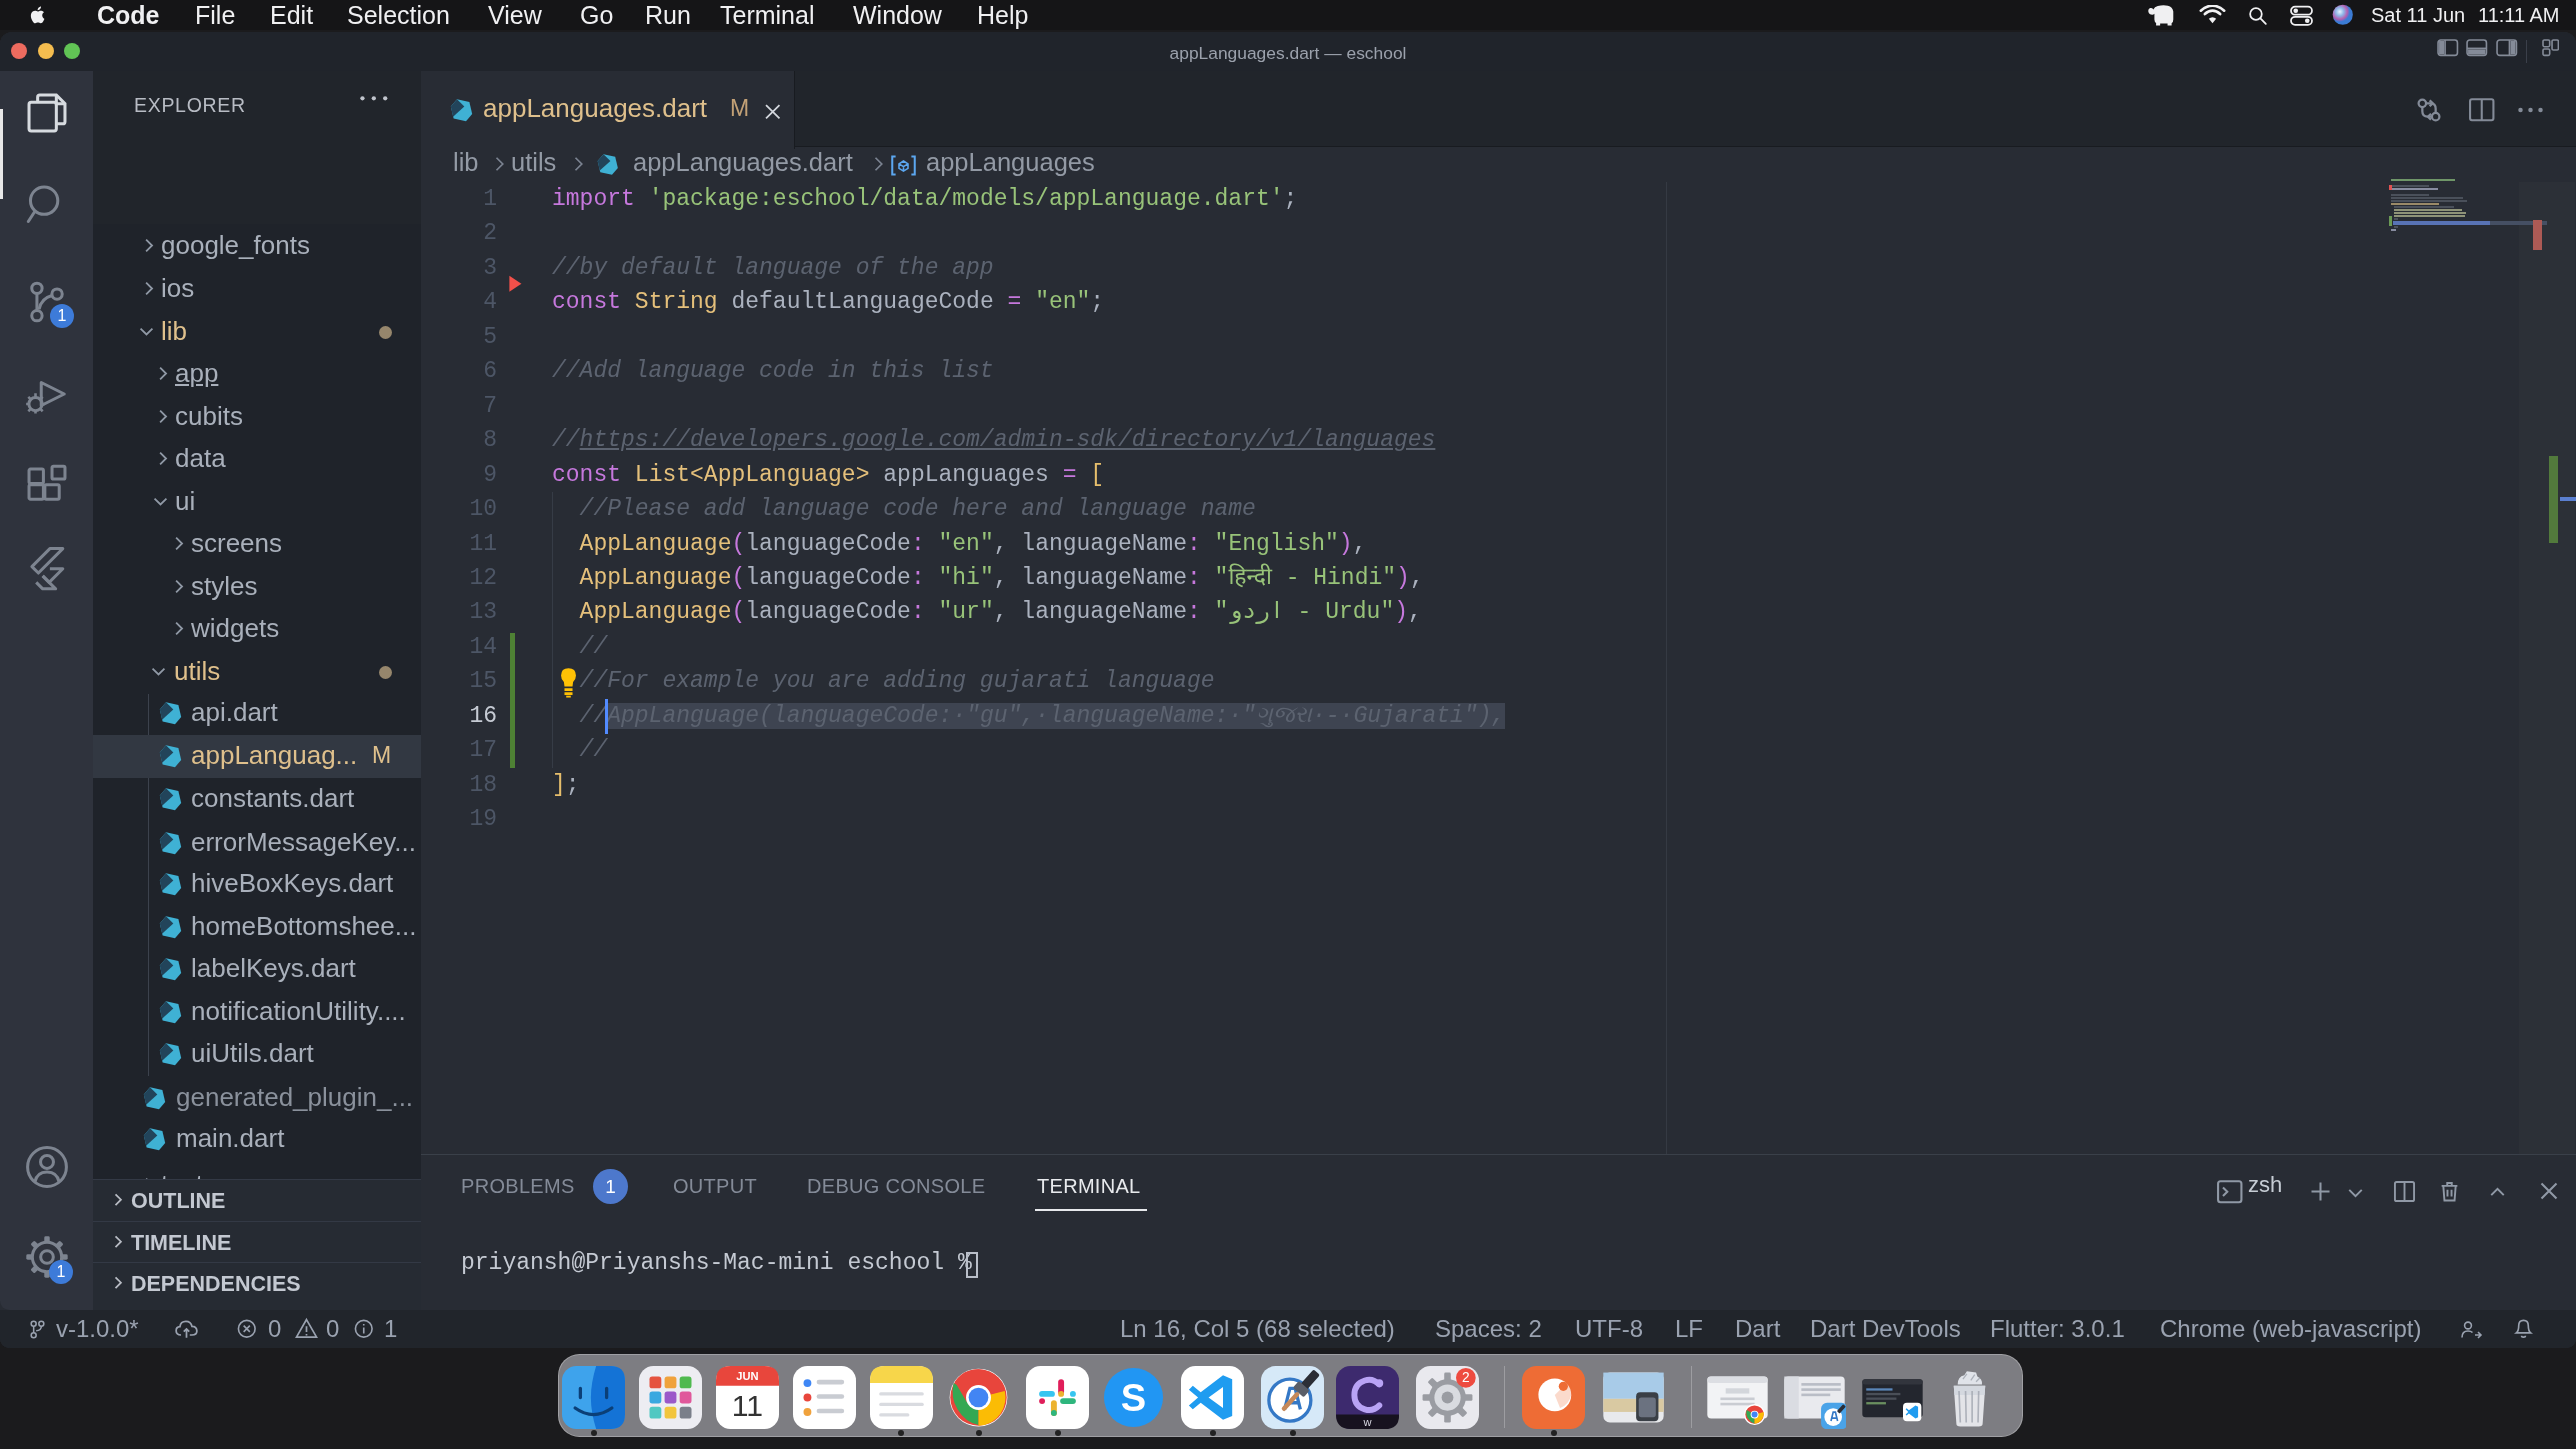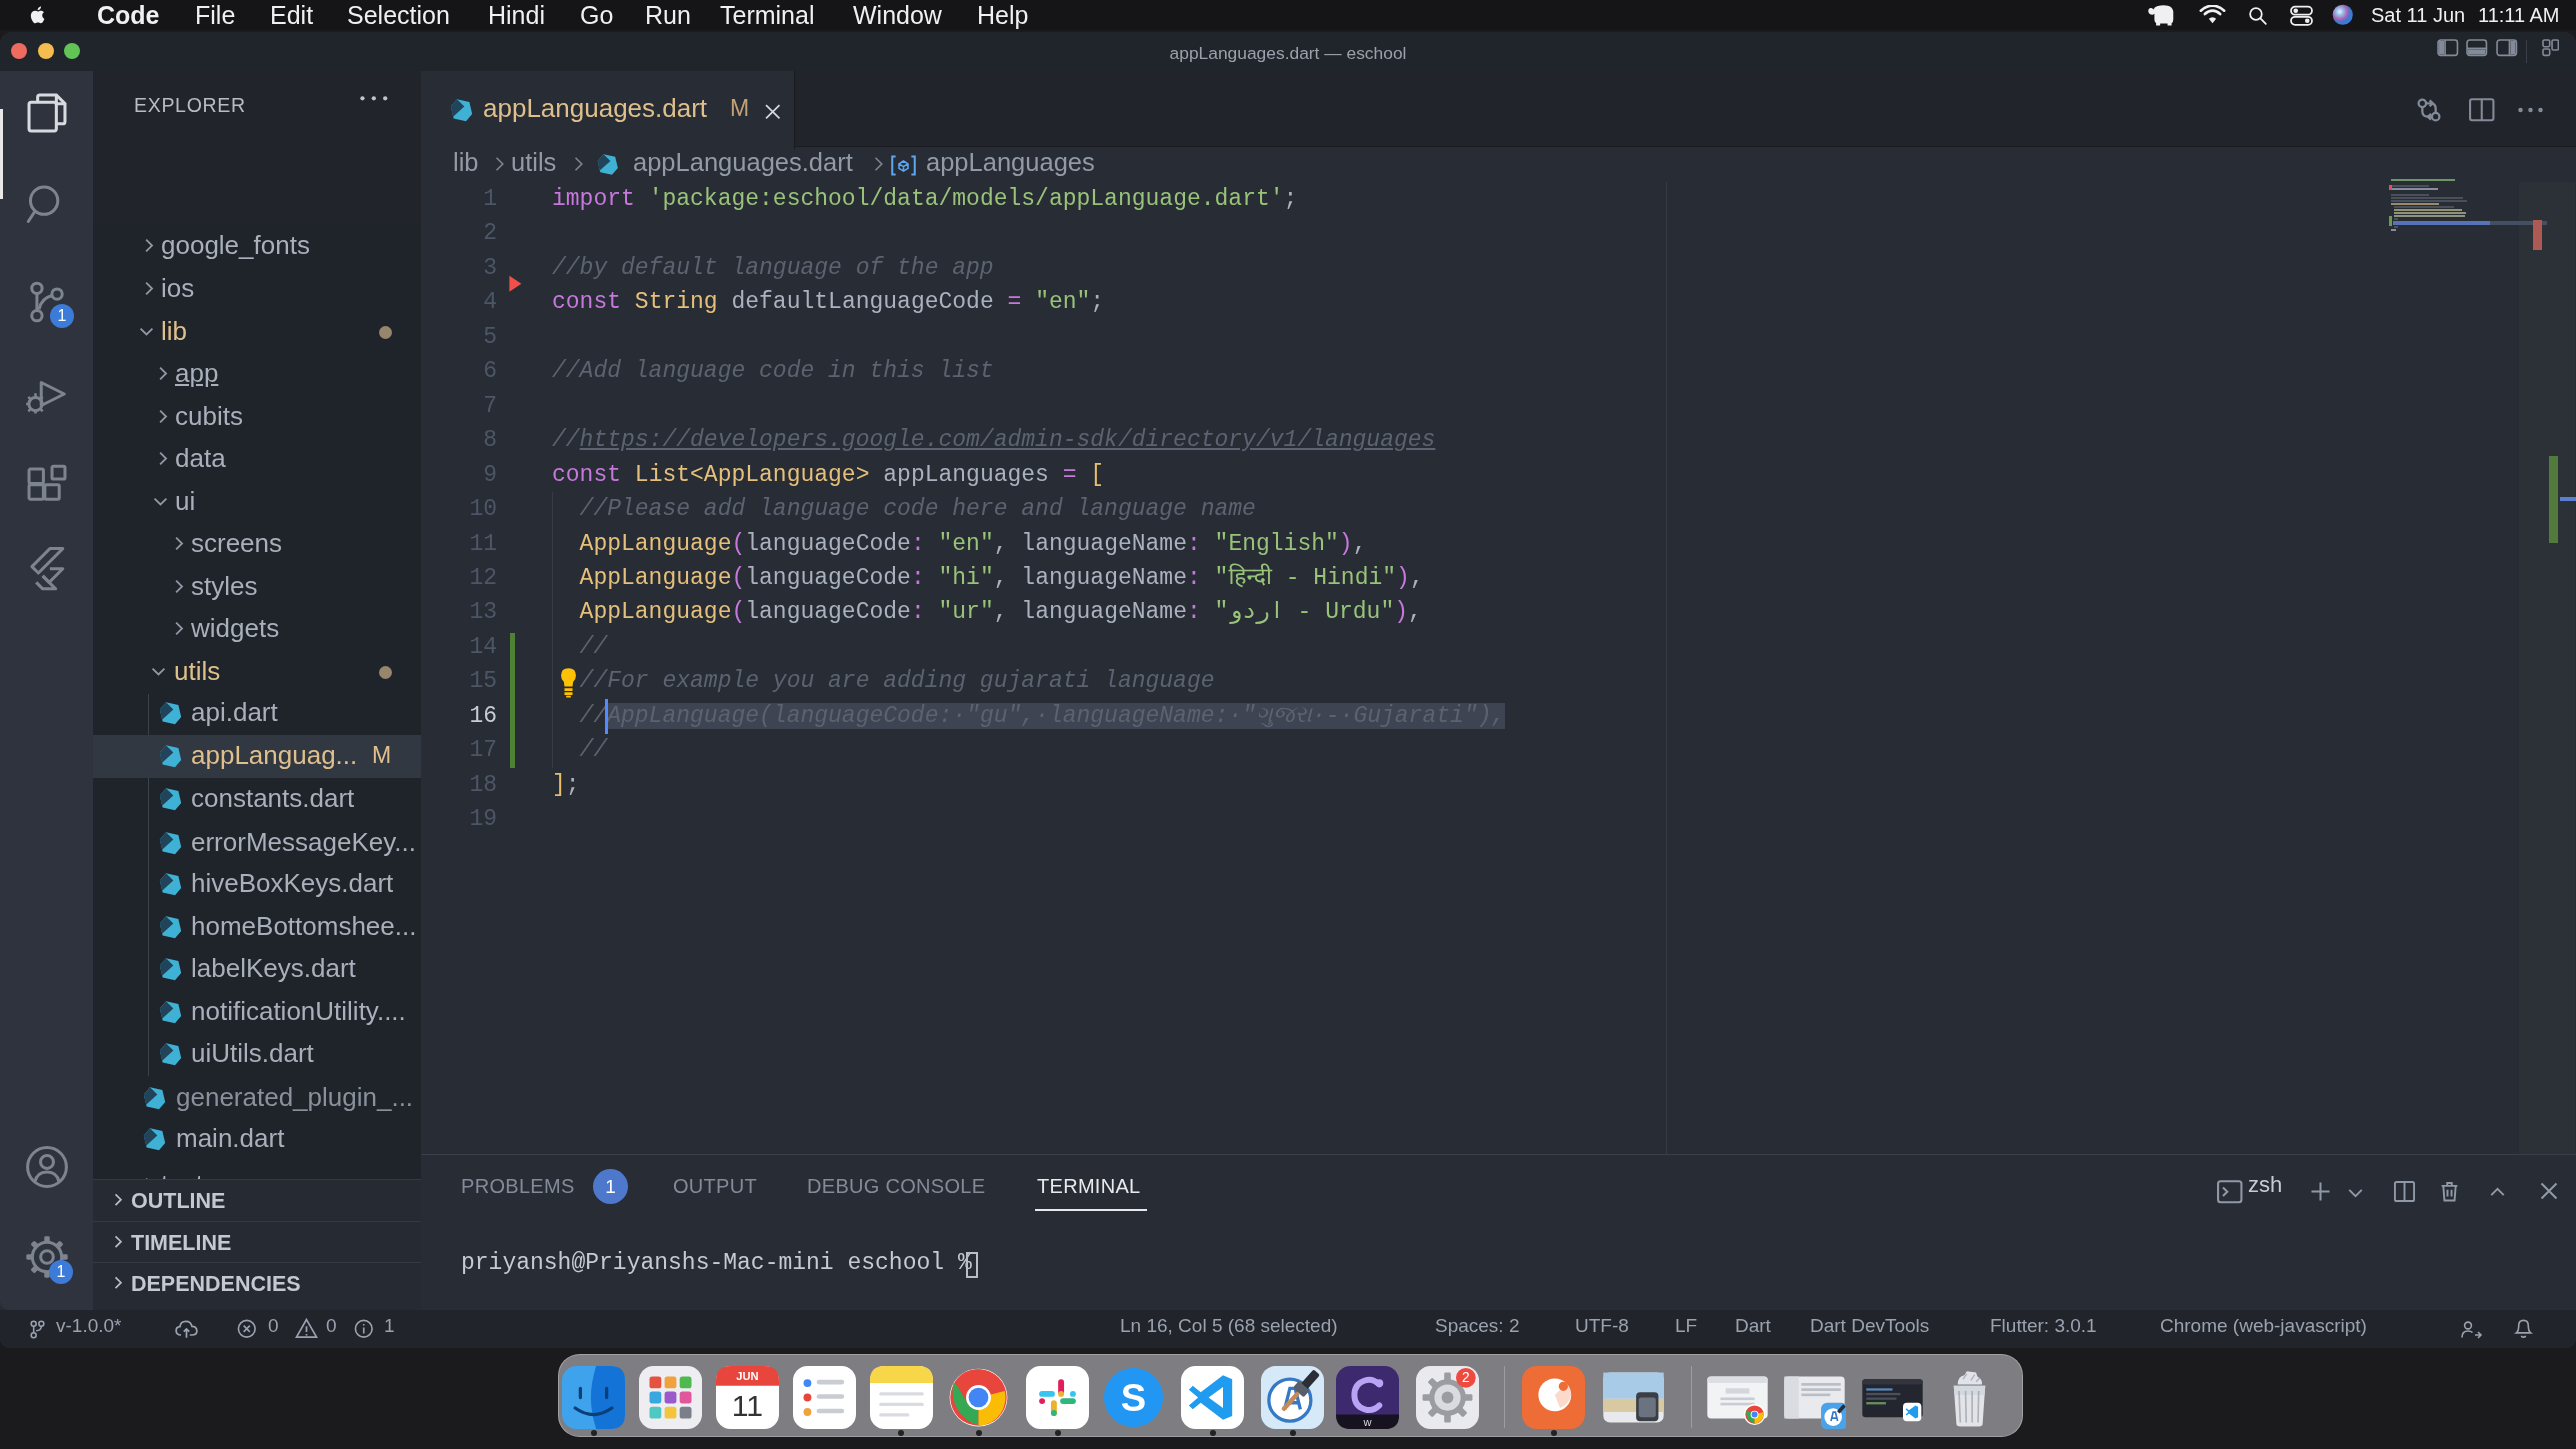--- a/index.html
+++ b/index.html
@@ -65,21 +65,21 @@
   #minimap { position:absolute; left:1970px; top:-2.7px; width:87px; height:60px; }
   .mml { position:absolute; height:1.7px; }
 
   
   #panel { position:absolute; left:0; top:1083px; width:2155px; height:156px; background:#282c34; border-top:1.3px solid #3a4049; color:#848b98; }
   .ptab { position:absolute; top:20px; font-size:20px; letter-spacing:0.3px; }
   #terminal { position:absolute; left:40px; top:95px; font-family:"Liberation Mono", monospace; font-size:23px; color:#c5cad3; }
   .pico { position:absolute; top:17.4px; color:#9099a6; }
 
   
-  #statusbar { position:absolute; left:0; top:1278px; width:2576px; height:38px; background:#21252b; color:#9aa2b0; font-size:19px; border-radius:0 0 9.4px 9.4px; }
+  #statusbar { position:absolute; left:0; top:1278px; width:2576px; height:38px; background:#21252b; color:#9aa2b0; font-size:24px; border-radius:0 0 9.4px 9.4px; }
   #statusbar .si { position:absolute; top:5.4px; white-space:nowrap; }
 
   
   #dock { position:absolute; left:558px; top:1354px; width:1465px; height:83px; background:rgba(178,178,184,0.65); border:1.3px solid rgba(255,255,255,0.28); border-radius:21.5px; }
   .dicon { position:absolute; top:10.7px; width:63px; height:63px; }
   .ddot { position:absolute; top:75px; width:6px; height:6px; border-radius:50%; background:#222; }
   .dsep { position:absolute; top:10.7px; width:1.3px; height:62px; background:rgba(255,255,255,0.25); }
 </style>
 </head>
 <body>
@@ -87,21 +87,21 @@
 
   <div id="menubar">
     <svg class="mi" style="left:28px; top:4.7px;" width="20" height="20" viewBox="0 0 24 24" fill="#f0f0f2">
         <path d="M17.05 12.54c-.03-2.52 2.06-3.73 2.15-3.79-1.17-1.71-3-1.95-3.65-1.97-1.55-.16-3.03.91-3.82.91-.79 0-2-.89-3.3-.86-1.7.03-3.26.99-4.13 2.5-1.76 3.06-.45 7.59 1.27 10.07.84 1.22 1.84 2.58 3.15 2.53 1.26-.05 1.74-.81 3.27-.81 1.53 0 1.96.81 3.3.79 1.36-.02 2.22-1.24 3.05-2.46.96-1.41 1.36-2.77 1.38-2.84-.03-.01-2.64-1.01-2.67-4.02z"></path>
         <path d="M14.53 4.94c.7-.85 1.17-2.02 1.04-3.19-1.01.04-2.23.67-2.95 1.51-.65.75-1.21 1.95-1.06 3.1 1.12.09 2.27-.57 2.97-1.42z"></path>
       </svg>
     <span class="mi" style="left:97px; font-weight:bold;">Code</span>
     <span class="mi" style="left:195px;">File</span>
     <span class="mi" style="left:270px;">Edit</span>
     <span class="mi" style="left:347px;">Selection</span>
-    <span class="mi" style="left:488px;">Hindi</span>
+    <span class="mi" style="left:488px;">View</span>
     <span class="mi" style="left:580px;">Go</span>
     <span class="mi" style="left:645px;">Run</span>
     <span class="mi" style="left:720px;">Terminal</span>
     <span class="mi" style="left:853px;">Window</span>
     <span class="mi" style="left:977px;">Help</span>
 
     <svg class="mi" style="left:2147px; top:4px;" width="31" height="23" viewBox="0 0 46 34" fill="#f0f0f2">
         <path d="M8 16 Q3 16 2 11.5 Q1.5 7 5 6 Q7.5 5.5 9.5 8 Q11 4.5 16 3 Q24 0.5 31 2.5 Q38 4.5 39 11 L39 23 Q39 27 36.5 28.5 L36.5 32 L30.5 32 L30.5 29 L19.5 29 L19.5 32 L13.5 32 L13.5 28 Q11 26.5 11 23 L11 14.5 Q9.5 16 8 16 Z"></path>
       </svg>
     <svg class="mi" style="left:2199px; top:5.4px;" width="27" height="20" viewBox="0 0 40 30" fill="none" stroke="#f0f0f2">

